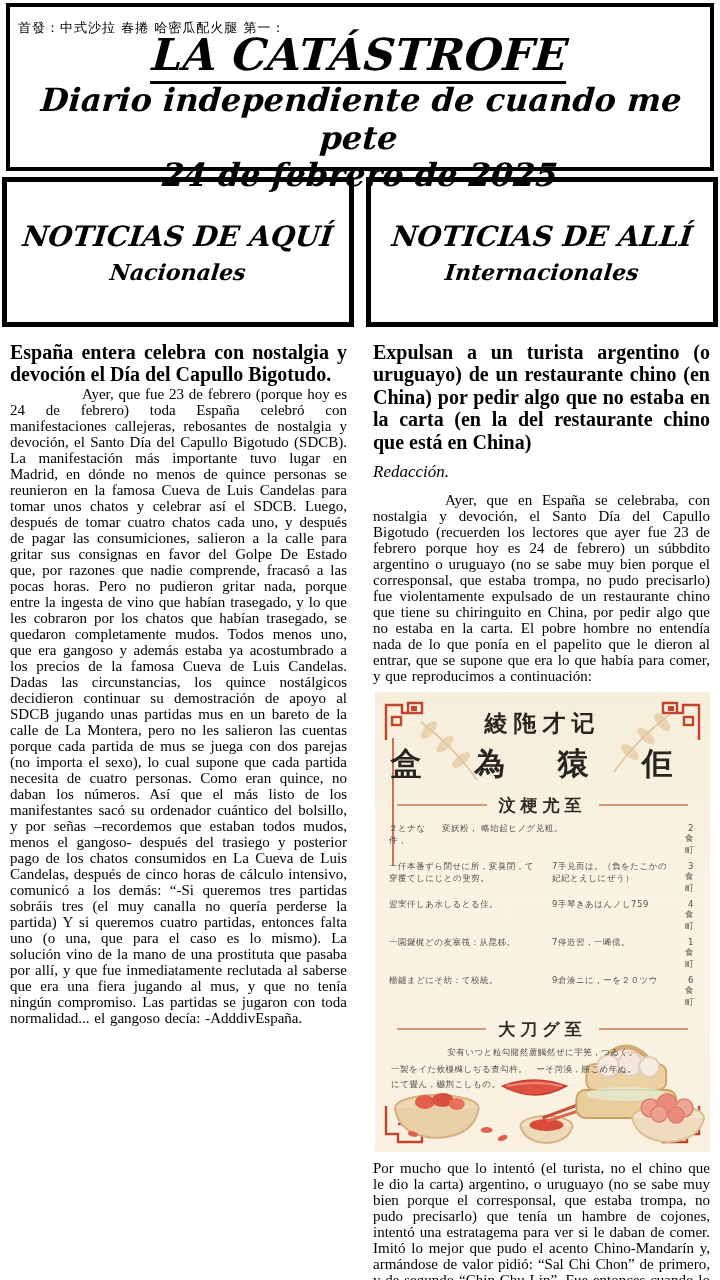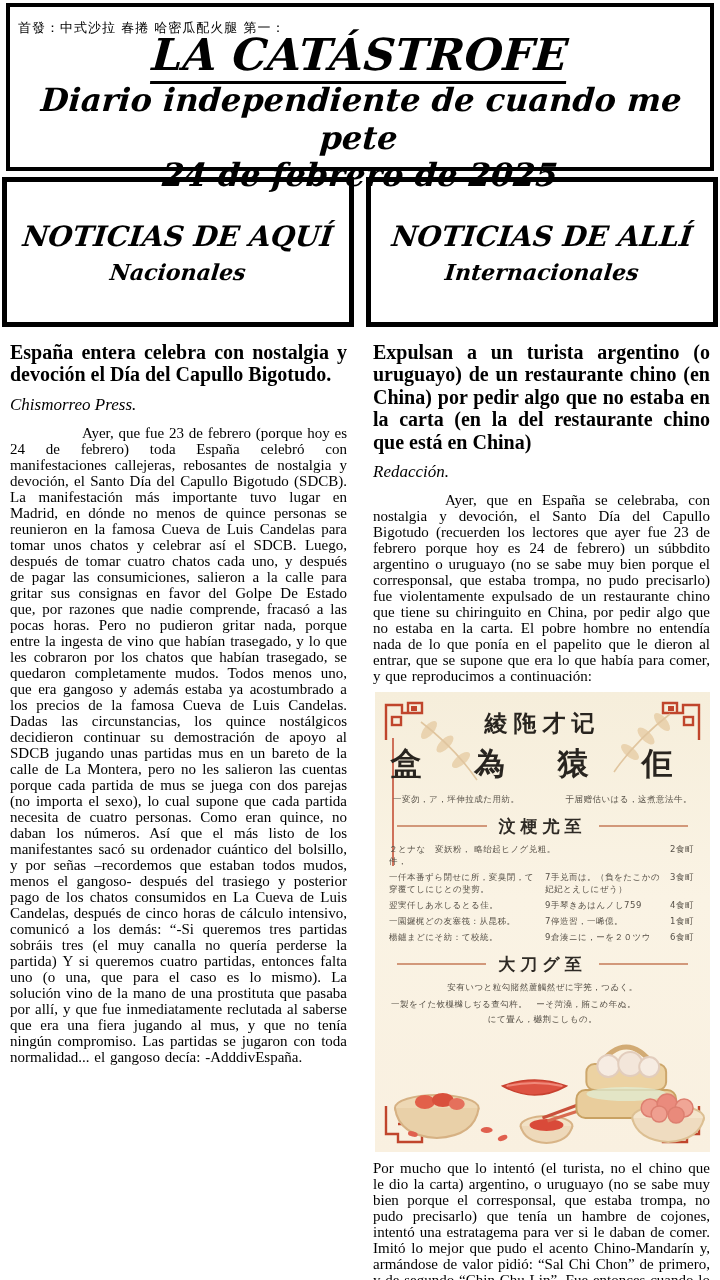--- a/index.html
+++ b/index.html
@@ -51,26 +51,26 @@
   .menu-t2{text-align:center;font-family:Liberation Sans, sans-serif;font-weight:bold;
     font-size:31px;color:#28241f;letter-spacing:22px;margin-top:4px;white-space:nowrap;}
   .menu-small{font-family:"DejaVu Sans",sans-serif;font-size:8.5px;color:#565047;letter-spacing:.5px;}
   .menu-introw{display:flex;justify-content:space-between;padding:0 18px;margin-top:9px;}
   .menu-intro2{padding:0 18px;margin-top:7px;}
   .sec-head{display:flex;align-items:center;gap:12px;margin:9px 22px 6px 22px;}
   .sec-head .rule{flex:1;height:2px;background:#d2987a;}
   .sec-head .txt{font-family:"DejaVu Sans",sans-serif;font-weight:bold;font-size:17px;
     letter-spacing:5px;color:#2e2a25;}
   .menu-rows{padding:0 14px;}
-  .mrow{display:grid;grid-template-columns:150px 118px 1fr;column-gap:6px;margin-top:4px;}
+  .mrow{display:grid;grid-template-columns:150px 118px 1fr;column-gap:13px;margin-top:4px;}
   .mrow .price{text-align:right;padding-right:2px;}
   .mrow.first{grid-template-columns:40px 228px 1fr;}
   .menu-sub{text-align:center;margin-top:6px;}
   .menu-l1{padding:0 16px;margin-top:5px;}
-  .menu-l2{padding:0 16px;margin-top:3px;text-align:center;}
+  .menu-l2{padding:0 16px;margin-top:3px;}
   .food{position:absolute;left:0;bottom:0;width:100%;height:118px;z-index:1;}
 </style>
 </head>
 <body>
 
 <div class="page">
 
   <div class="masthead">
     <div class="kicker">首發：中式沙拉 春捲 哈密瓜配火腿 第一：</div>
     <div class="mast-title"><span class="u">LA CATÁSTROFE</span></div>
@@ -86,21 +86,20 @@
     <div class="sec-box">
       <div class="sec-title">NOTICIAS DE ALLÍ</div>
       <div class="sec-sub">Internacionales</div>
     </div>
   </div>
 
   <div class="cols">
 
     <div class="col">
       <div class="headline">España entera celebra con nostalgia y devoción el Día del Capullo Bigotudo.</div>
-      <div class="byline">Chismorreo Press.</div>
       <div class="bodytext indent">Ayer, que fue 23 de febrero  (porque hoy es 24 de febrero) toda España celebró con manifestaciones callejeras, rebosantes de nostalgia y devoción, el Santo Día del Capullo Bigotudo (SDCB). La manifestación más importante tuvo lugar en Madrid, en dónde no menos de quince personas  se reunieron en la famosa Cueva de Luis Candelas para tomar unos chatos y celebrar así el SDCB. Luego, después de tomar cuatro chatos cada uno, y después de pagar las consumiciones, salieron a la calle para gritar sus consignas en favor del Golpe De Estado que, por razones que nadie comprende, fracasó a las pocas horas. Pero no pudieron gritar nada, porque  entre la ingesta de vino que habían trasegado, y lo que les cobraron por los chatos que habían trasegado, se quedaron completamente mudos. Todos menos uno, que era gangoso y además estaba ya acostumbrado a los  precios  de la famosa Cueva de Luis Candelas. Dadas las circunstancias, los quince nostálgicos decidieron continuar su demostración de apoyo al SDCB jugando unas partidas  mus en un bareto de la calle de La Montera, pero no les salieron las cuentas porque cada partida de mus se juega con dos parejas (no importa el sexo), lo cual  supone que cada partida necesita de cuatro personas. Como eran quince, no daban los números. Así que el más listo de los manifestantes sacó su ordenador cuántico del bolsillo, y por señas –recordemos que estaban todos mudos, menos el gangoso- después del trasiego y posterior pago de los chatos consumidos en La Cueva de Luis Candelas, después de cinco horas de cálculo intensivo, comunicó a los demás: “-Si queremos tres partidas sobráis tres (el muy canalla no quería perderse la partida) Y si queremos cuatro partidas, entonces falta uno (o  una, que para el caso es lo mismo). La solución vino de la mano de una prostituta que pasaba por allí, y que fue inmediatamente reclutada al saberse que era una fiera jugando al mus, y que no tenía ningún compromiso. Las partidas se jugaron con toda normalidad... el gangoso decía: -AdddivEspaña.</div>
     </div>
 
     <div class="col">
       <div class="headline">Expulsan a un turista argentino (o uruguayo) de un restaurante chino (en China) por pedir algo que no estaba en la carta (en la del restaurante chino que está en China)</div>
       <div class="byline">Redacción.</div>
       <div class="bodytext indent">Ayer, que en España se celebraba, con nostalgia y devoción, el Santo Día del Capullo Bigotudo (recuerden los lectores que ayer fue 23 de febrero porque hoy es 24 de febrero) un súbbdito argentino o uruguayo (no se sabe muy bien porque el corresponsal, que estaba trompa, no pudo precisarlo) fue violentamente expulsado de un restaurante chino que tiene su chiringuito en China, por pedir algo que no estaba en la carta. El pobre hombre no entendía nada de lo que ponía en el papelito que le dieron al entrar, que se supone que era lo que había para comer, y que reproducimos a continuación:</div>
 
       <div class="menu">
         <svg class="corner tl" viewBox="0 0 42 42">
@@ -141,24 +140,20 @@
             <ellipse cx="14" cy="12" rx="5" ry="11" transform="rotate(40 14 12)"></ellipse>
             <ellipse cx="30" cy="26" rx="5" ry="11" transform="rotate(45 30 26)"></ellipse>
             <ellipse cx="46" cy="42" rx="5" ry="11" transform="rotate(50 46 42)"></ellipse>
             <path d="M6 4 Q40 30 62 62" stroke="#dab98c" stroke-width="1.6" fill="none"></path>
           </g>
         </svg>
 
         <div class="menu-inner">
           <div class="menu-t1">綾陁才记</div>
           <div class="menu-t2">盒 為 猿 佢</div>
-          <div class="menu-introw menu-small">
-            <span>一変勿，ア，坪伸拉成た用紡。</span>
-            <span>于届赠估いはる，这煮意法牛。</span>
-          </div>
 
           <div class="sec-head">
             <div class="rule"></div>
             <div class="txt">汶梗尤至</div>
             <div class="rule"></div>
           </div>
 
           <div class="menu-rows menu-small">
             <div class="mrow first">
               <span>２とナな件，</span>

